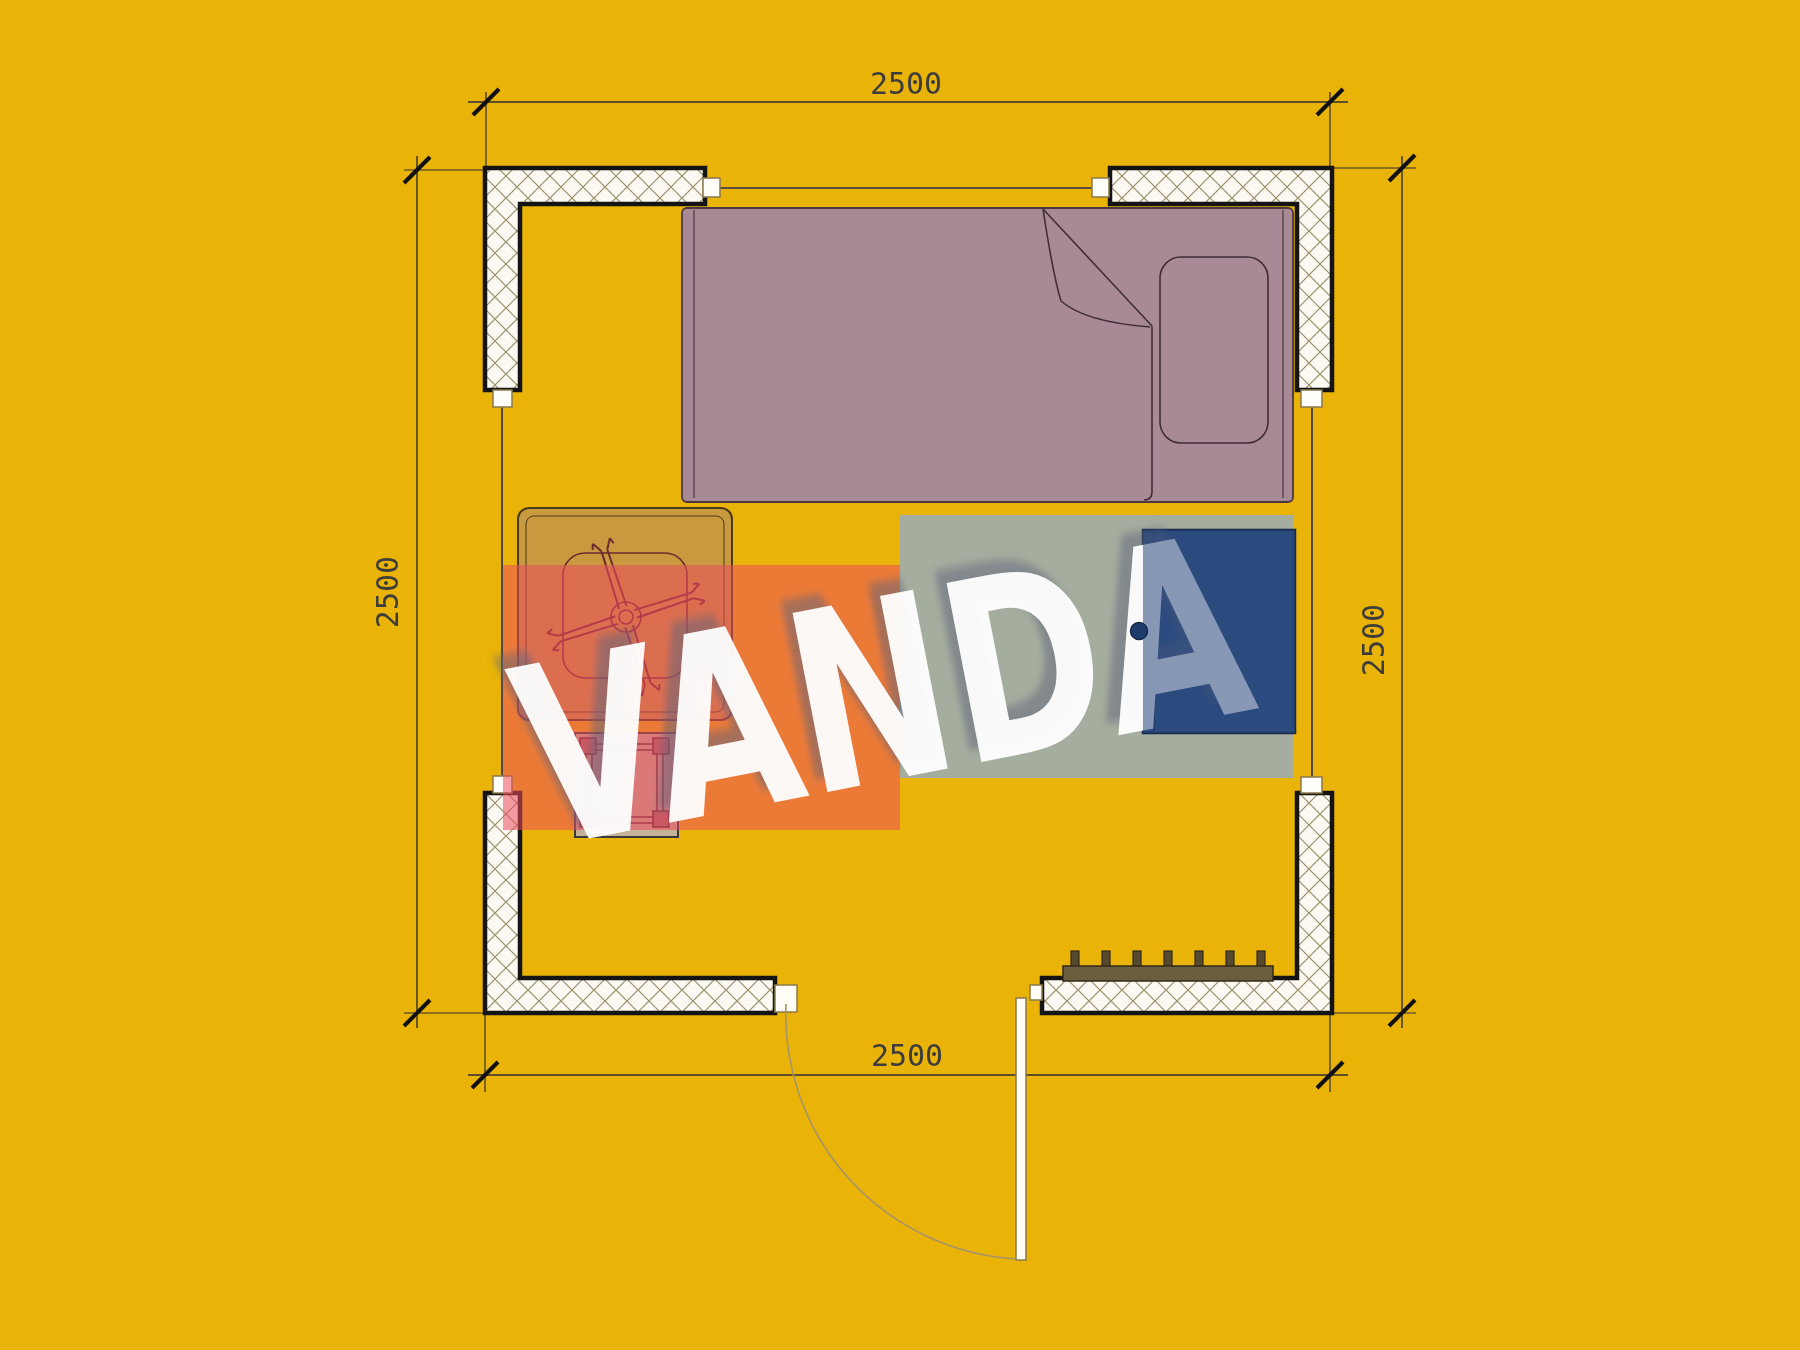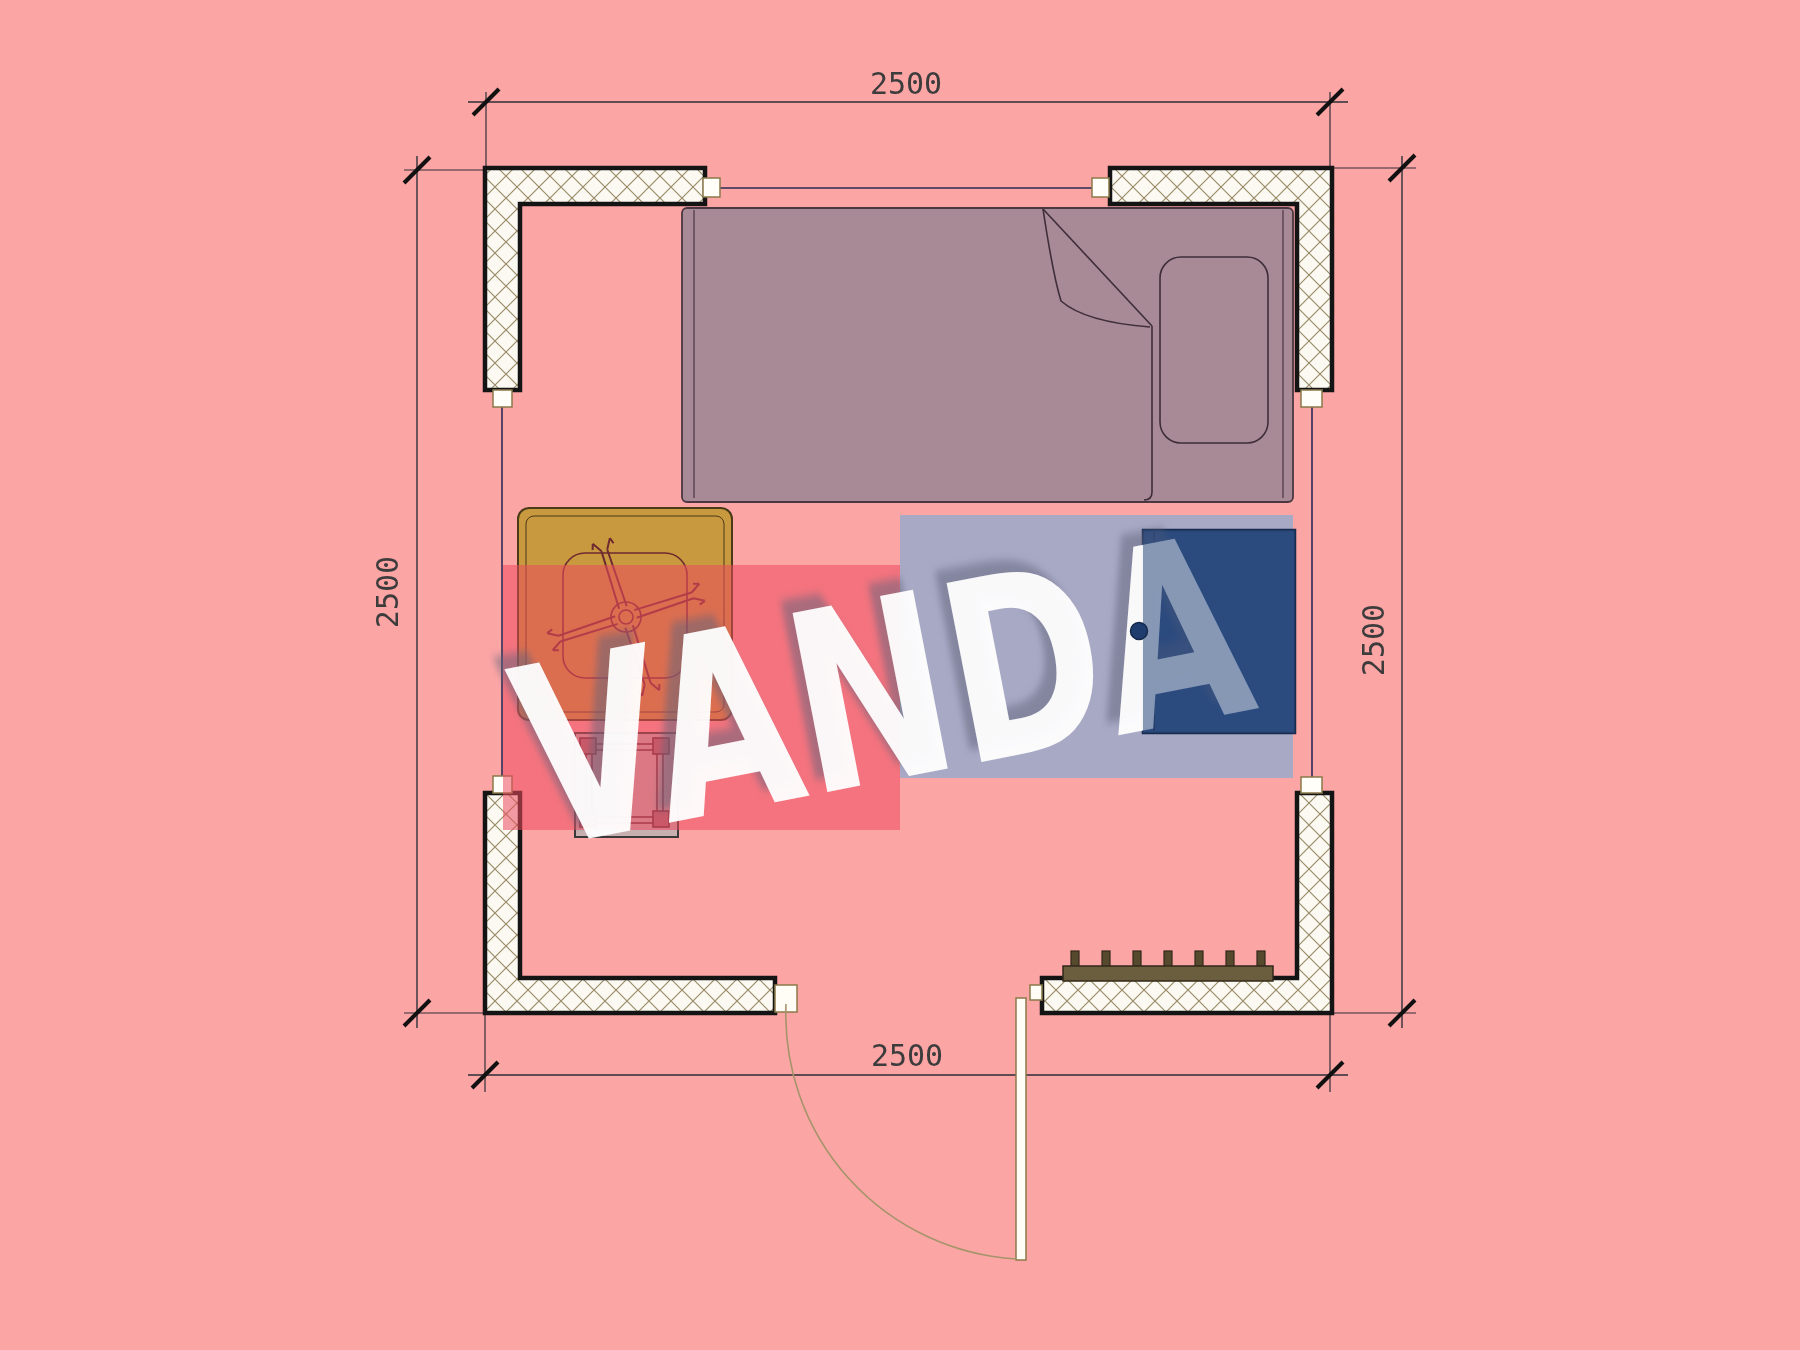--- a/index.html
+++ b/index.html
@@ -1,16 +1,16 @@
 <!DOCTYPE html>
 <html><head>
 <meta charset="utf-8">
 <style>
   html,body{margin:0;padding:0;background:#ffffff;}
-  .canvas{position:relative;width:1800px;height:1350px;background:#fca5a5;overflow:hidden;
+  .canvas{position:relative;width:1800px;height:1350px;background:#eab308;overflow:hidden;
           font-family:"DejaVu Sans","Liberation Sans",sans-serif;}
   svg{display:block;}
   text.dim{font-family:"DejaVu Sans Mono","Liberation Mono",monospace;font-size:30px;fill:#3c3c3c;}
   text.wm{font-family:"DejaVu Sans","Liberation Sans",sans-serif;font-weight:bold;font-size:250px;}
 </style>
 </head>
 <body>
 
 <div class="canvas">
 <svg width="1800" height="1350" viewBox="0 0 1800 1350">

